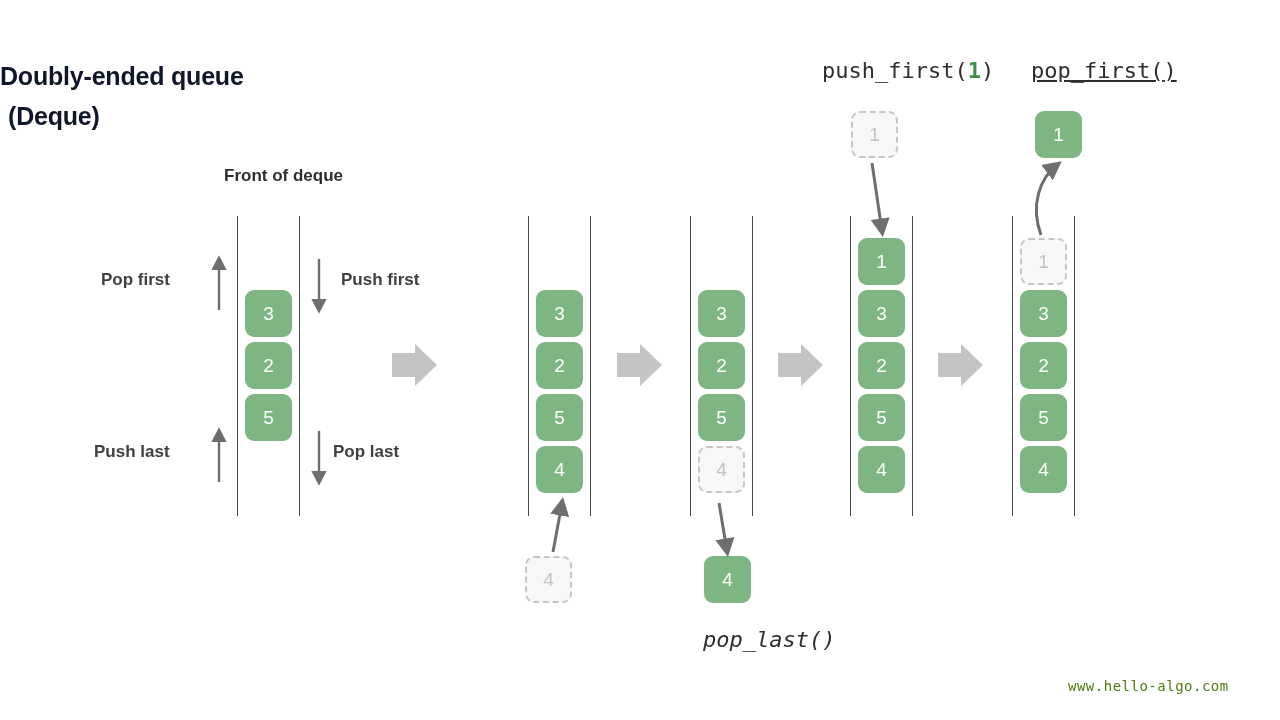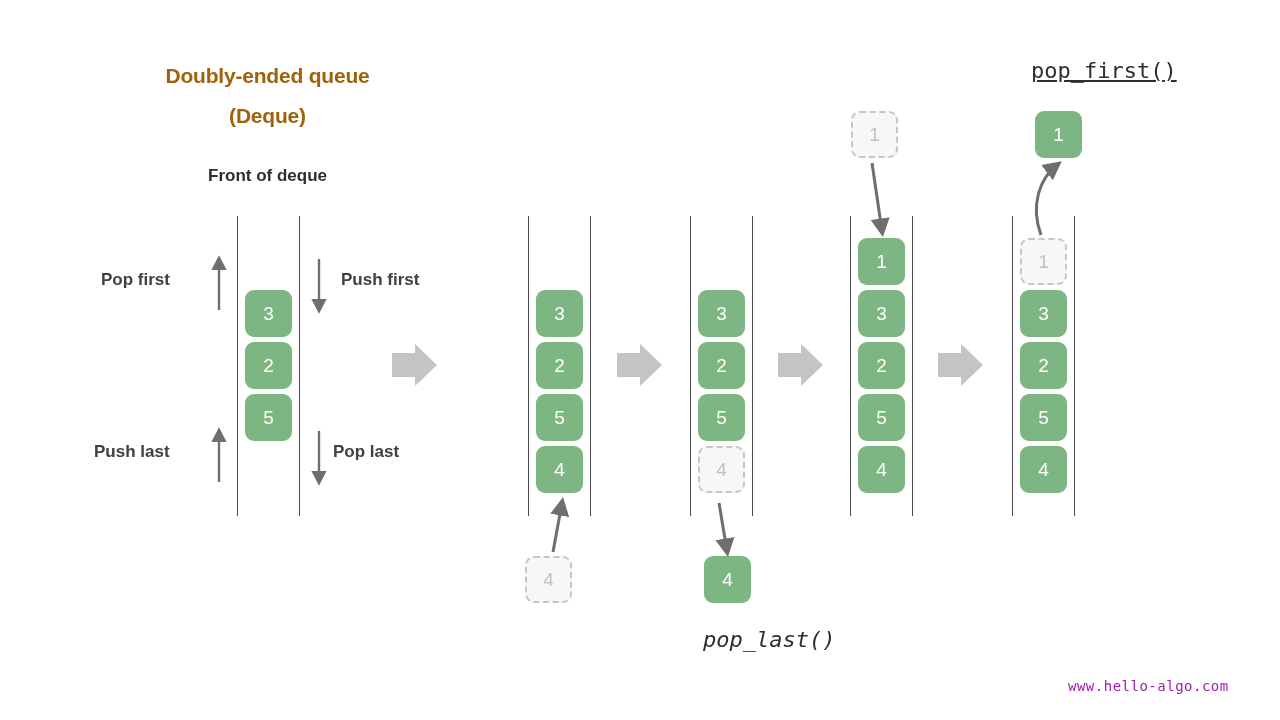--- a/index.html
+++ b/index.html
@@ -13,33 +13,32 @@
     height: 720px;
     background: #ffffff;
     overflow: hidden;
     font-family: "Liberation Sans", sans-serif;
   }
   .abs { position: absolute; }
 
   
   .title {
     left: 0; top: 56px; width: 535px;
-    text-align: center;
-    font-size: 21px; font-weight: bold;
-    color: #a16207;
+    font-size: 25px; font-weight: bold;
+    color: #0f172a;
     line-height: 40px;
     letter-spacing: -0.2px;
   }
-  .title .line2 { display: block; }
+  .title .line2 { display: block; padding-left: 8px; }
 
   .front-label, .rear-label {
     width: 535px; left: 0; text-align: center;
     font-size: 17px; font-weight: bold; color: #2e2e2e;
   }
-  .front-label { top: 166px; }
+  .front-label { top: 166px; margin-left: 16px; }
   .rear-label  { top: 548px; }
 
   .side-label {
     font-size: 17px; font-weight: bold; color: #404040;
     white-space: nowrap;
   }
   .lab-pop-first  { left: 101px; top: 270px; }
   .lab-push-last  { left: 94px;  top: 442px; }
   .lab-push-first { left: 341px; top: 270px; }
   .lab-pop-last   { left: 333px; top: 442px; }
@@ -55,21 +54,21 @@
 
   .op-push-first { left: 822px;  top: 58px; }
   .op-pop-first  { left: 1031px; top: 58px; text-decoration: underline; }
   .op-push-last  { left: 503px;  top: 627px; }
   .op-pop-last   { left: 703px;  top: 627px; font-style: italic; }
 
   .watermark {
     left: 1068px; top: 678px;
     font-family: "DejaVu Sans Mono", "Liberation Mono", monospace;
     font-size: 14px;
-    color: #a21caf;
+    color: #4d7c0f;
     letter-spacing: 0.5px;
   }
 
   
   .rail {
     width: 0;
     border-left: 1.6px solid #4a4a4a;
   }
 
   
@@ -109,20 +108,21 @@
     <span class="line2">(Deque)</span>
   </div>
 
   <div class="abs front-label">Front of deque</div>
 
   <div class="abs side-label lab-pop-first">Pop first</div>
   <div class="abs side-label lab-push-last">Push last</div>
   <div class="abs side-label lab-push-first">Push first</div>
   <div class="abs side-label lab-pop-last">Pop last</div>
 
+  <div class="abs op-label op-push-first"><span>push_first(</span><span class="arg">1</span><span>)</span></div>
 
   <div class="abs op-label op-pop-first"><span>pop_first(</span><span class="arg"></span><span>)</span></div>
 
 
   <div class="abs op-label op-pop-last"><span>pop_last(</span><span class="arg"></span><span>)</span></div>
 
   <div class="abs watermark">www.hello-algo.com</div>
 
   <div class="abs rail" style="left:237px; top:216px; height:300px;"></div>
   <div class="abs rail" style="left:299px; top:216px; height:300px;"></div>

